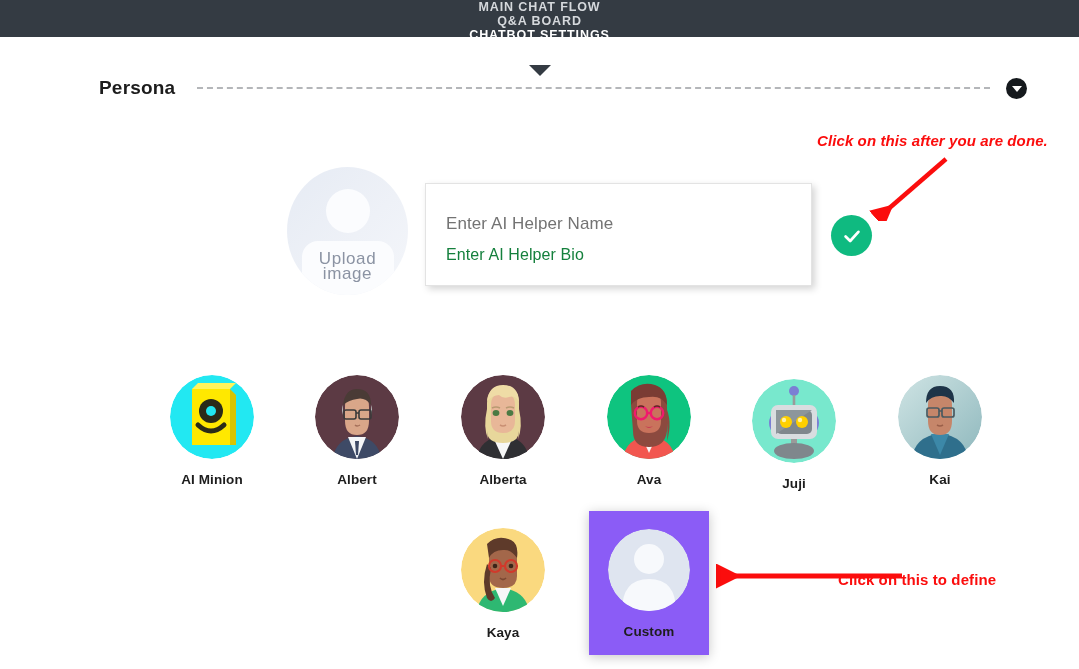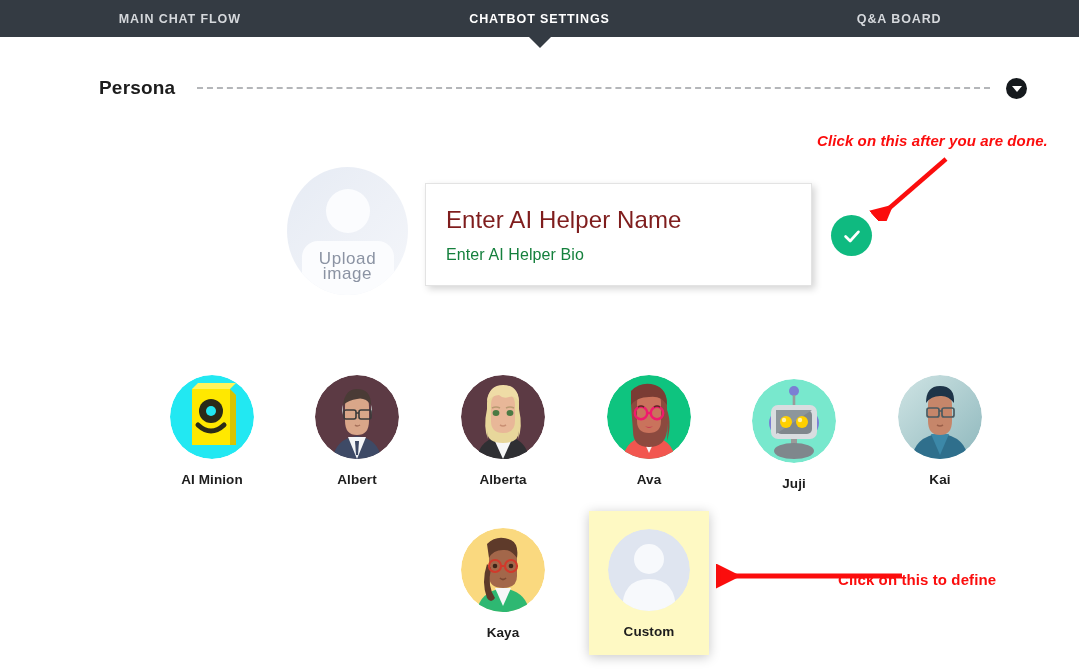--- a/index.html
+++ b/index.html
@@ -16,20 +16,21 @@
   }
 
   
   .navbar {
     position: absolute;
     top: 0; left: 0;
     width: 1079px;
     height: 37px;
     background: #343b43;
     display: flex;
+    flex-direction: column;
   }
   .nav-tab {
     flex: 1 1 0;
     display: flex;
     align-items: center;
     justify-content: center;
     color: #d5d8dc;
     font-size: 12.5px;
     font-weight: bold;
     letter-spacing: 0.9px;
@@ -134,24 +135,25 @@
     position: absolute;
     left: 425px; top: 183px;
     width: 387px; height: 103px;
     background: #ffffff;
     border: 1px solid #e3e3e3;
     box-shadow: 3px 3px 7px rgba(0,0,0,0.17);
     box-sizing: border-box;
     padding: 22px 20px 0 20px;
   }
   .field-name {
-    font-size: 24px;
-    color: #7f1d1d;
+    font-size: 17px;
+    color: #737373;
     letter-spacing: 0.1px;
     cursor: text;
+    margin-top: 8px;
   }
   .field-bio {
     margin-top: 12px;
     font-size: 16px;
     color: #15803d;
     letter-spacing: 0.1px;
     cursor: text;
   }
 
   .confirm-btn {
@@ -197,40 +199,40 @@
     position: relative;
   }
   .persona-label {
     margin-top: 13px;
     font-size: 13.5px;
     font-weight: bold;
     color: #1d1d1d;
     letter-spacing: 0.1px;
   }
   .persona-item.selected {
-    background: #fef9c3;
+    background: #8b5cf6;
     box-shadow: 0 2px 11px rgba(0,0,0,0.22);
     width: 120px;
     padding: 18px 0 16px 0;
   }
   .persona-item.selected .persona-avatar { width: 82px; height: 82px; }
 </style>
 </head>
 <body>
 
 <div class="navbar">
   <div class="nav-tab">
     <span>MAIN CHAT FLOW</span>
   </div>
+  <div class="nav-tab">
+    <span>Q&amp;A BOARD</span>
+  </div>
   <div class="nav-tab active">
     <span>CHATBOT SETTINGS</span>
     <span class="nav-pointer"></span>
-  </div>
-  <div class="nav-tab">
-    <span>Q&amp;A BOARD</span>
   </div>
 </div>
 
 <div class="section-header">
   <div class="section-title">Persona</div>
   <div class="section-dash"></div>
   <div class="collapse-btn">
     <span class="chev"></span>
   </div>
 </div>

